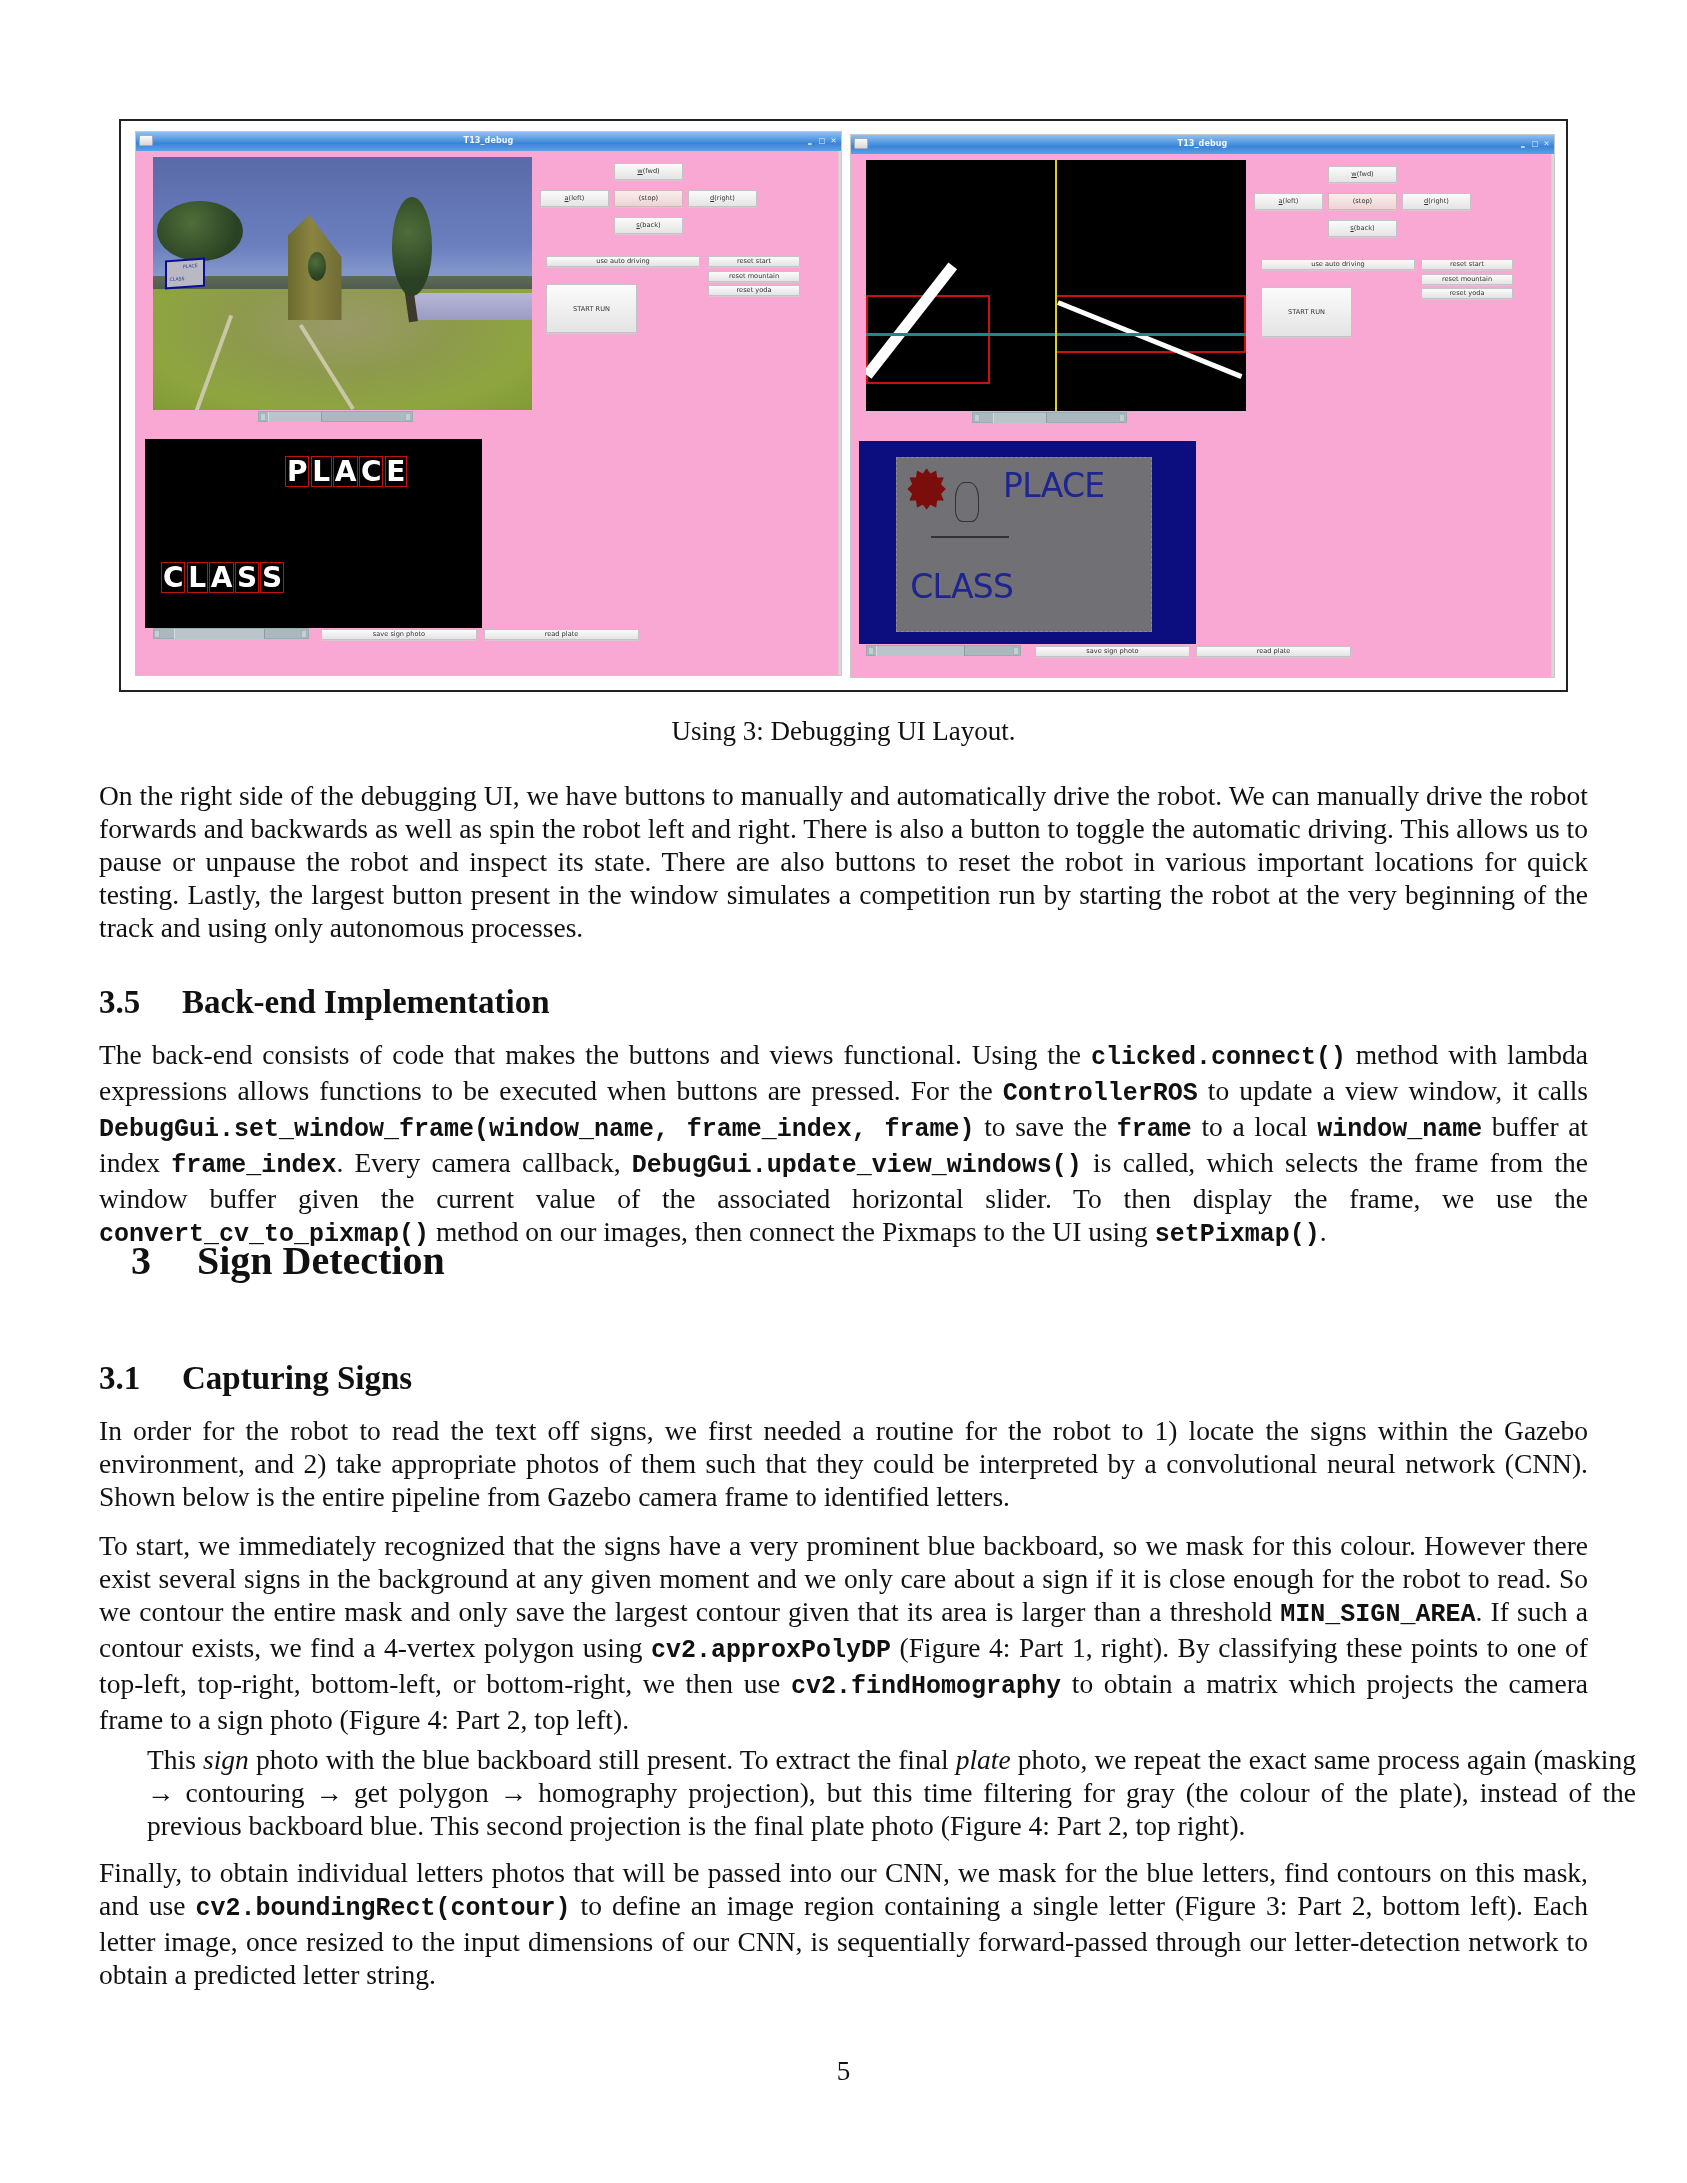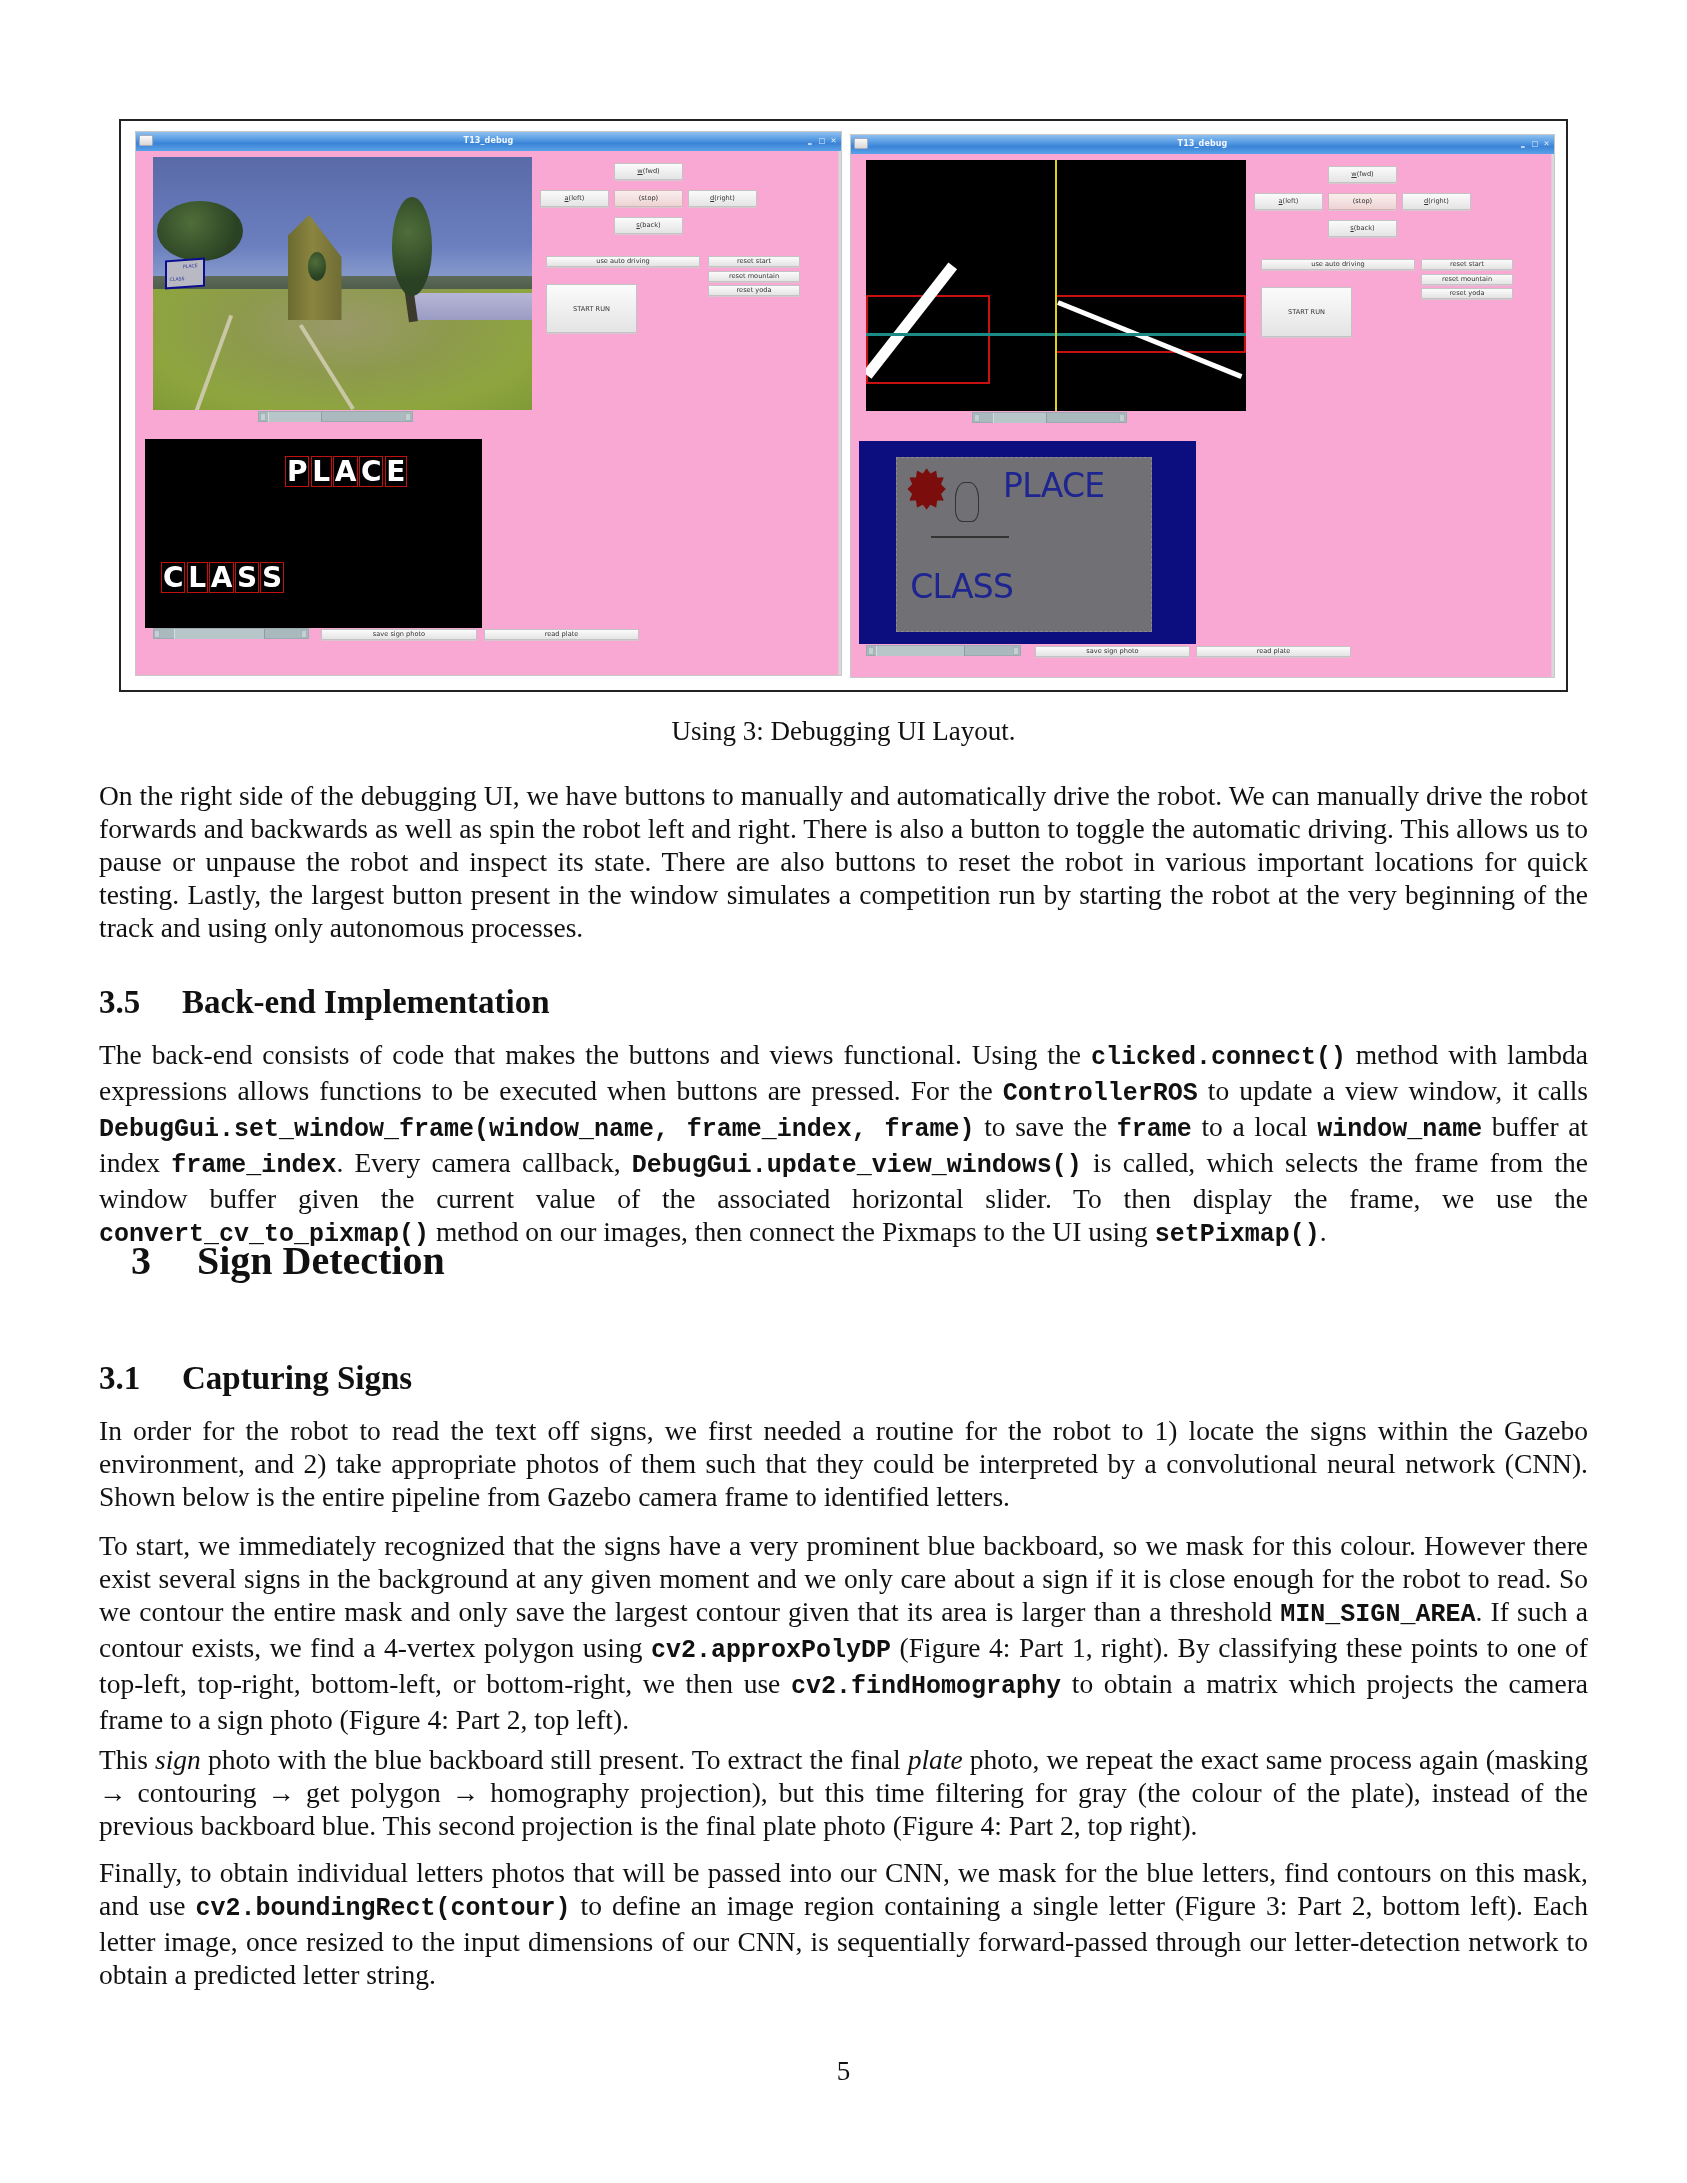--- a/index.html
+++ b/index.html
@@ -254,21 +254,21 @@
 <div class="abs h2" style="top:1358px;">
   <span class="secnum">3.1</span><span>Capturing Signs</span>
 </div>
 
 <p class="abs para" style="top:1414px;">In order for the robot to read the text off signs, we first needed a routine for the robot to 1) locate the signs within the Gazebo environment, and 2) take appropriate photos of them such that they could be interpreted by a convolutional neural network (CNN). Shown below is the entire pipeline from Gazebo camera frame to identified letters.</p>
 
 <p class="abs para" style="top:1529px;">
   <span>To start, we immediately recognized that the signs have a very prominent blue backboard, so we mask for this colour. However there exist several signs in the background at any given moment and we only care about a sign if it is close enough for the robot to read. So we contour the entire mask and only save the largest contour given that its area is larger than a threshold </span><code>MIN_SIGN_AREA</code><span>. If such a contour exists, we find a 4-vertex polygon using </span><code>cv2.approxPolyDP</code><span> (Figure 4: Part 1, right). By classifying these points to one of top-left, top-right, bottom-left, or bottom-right, we then use </span><code>cv2.findHomography</code><span> to obtain a matrix which projects the camera frame to a sign photo (Figure 4: Part 2, top left).</span>
 </p>
 
-<p class="abs para" style="top:1743px;">
+<p class="abs para" style="top:1743px;margin-left:48px;">
   <span>This </span><em>sign</em><span> photo with the blue backboard still present.  To extract the final </span><em>plate</em><span> photo, we repeat the exact same process again (masking → contouring → get polygon → homography projection), but this time filtering for gray (the colour of the plate), instead of the previous backboard blue. This second projection is the final plate photo (Figure 4: Part 2, top right).</span>
 </p>
 
 <p class="abs para" style="top:1856px;">
   <span>Finally, to obtain individual letters photos that will be passed into our CNN, we mask for the blue letters, find contours on this mask, and use </span><code>cv2.boundingRect(contour)</code><span> to define an image region containing a single letter (Figure 3: Part 2, bottom left).  Each letter image, once resized to the input dimensions of our CNN, is sequentially forward-passed through our letter-detection network to obtain a predicted letter string.</span>
 </p>
 
 <div class="abs pagenum" style="top:2055px;">5</div>
 
 

